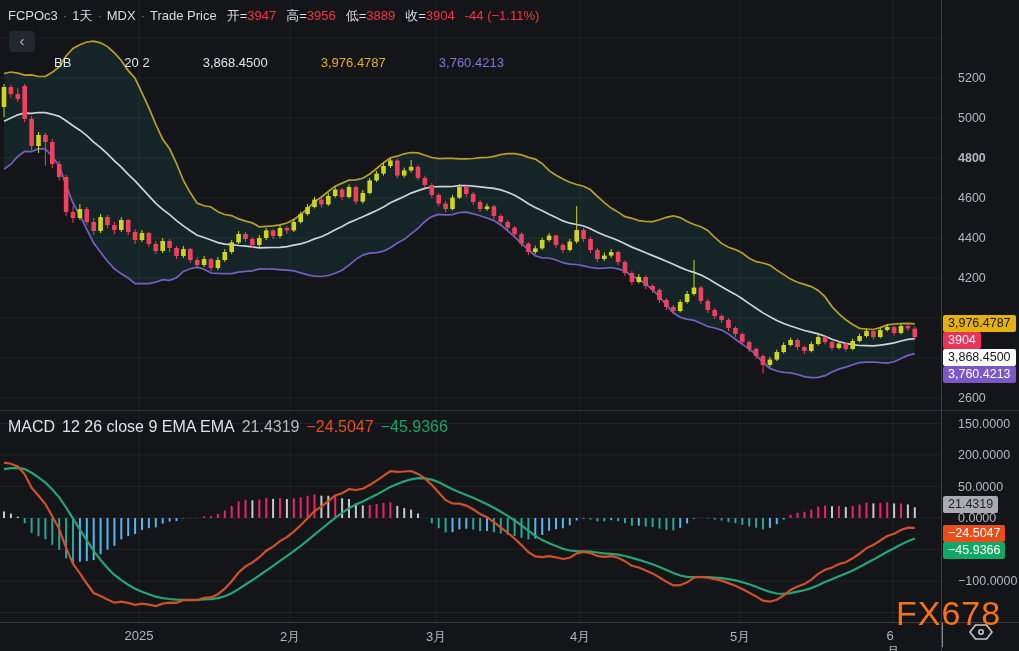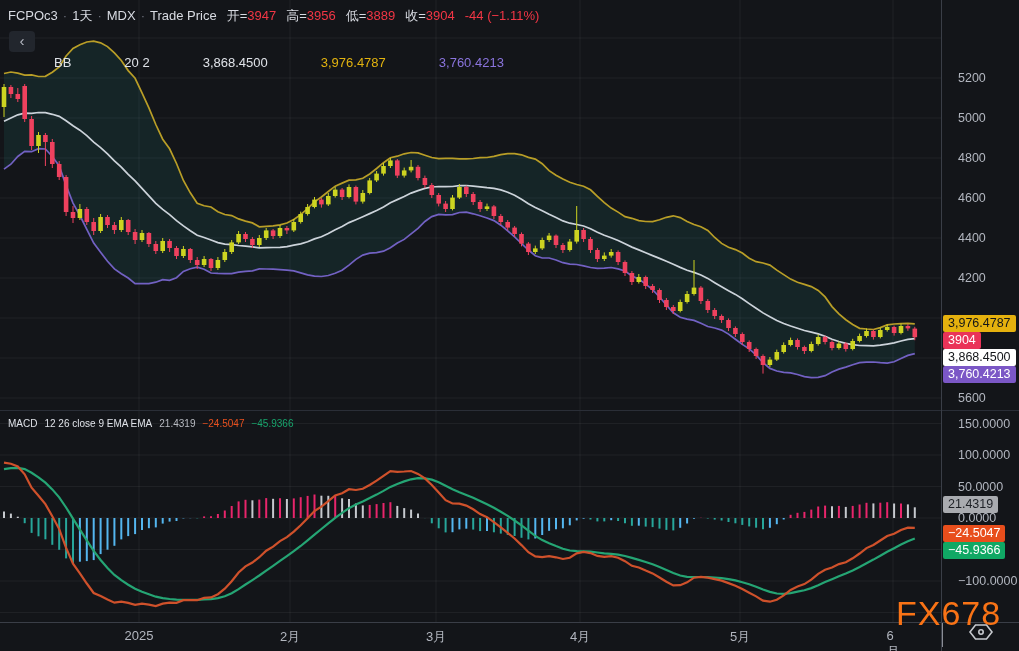--- a/index.html
+++ b/index.html
@@ -20,21 +20,21 @@
   
   .toolbar { position:absolute; left:8px; top:7px; font-size:13px; color:#d8dbe2; white-space:nowrap; z-index:30; }
   .toolbar .sep { color:#6e727d; margin:0 5px; }
   .toolbar .grp { margin-left:10px; }
   .toolbar .lbl { color:#d8dbe2; }
   .toolbar .red { color:#f23645; }
   .back-btn { position:absolute; left:9px; top:31px; width:26px; height:21px; background:#22262d; border-radius:4px;
     color:#b6bac3; font-size:15px; line-height:19px; text-align:center; cursor:pointer; z-index:30; }
   .bb-row { position:absolute; left:8px; top:55px; font-size:13px; color:#dfe2e8; white-space:nowrap; z-index:30; }
   .bb-row span { margin-right:7px;margin-left:46px; }
-  .macd-row { position:absolute; left:8px; top:418px; font-size:10px; color:#dfe2e8; white-space:nowrap; z-index:30; }
+  .macd-row { position:absolute; left:8px; top:418px; font-size:16px; color:#dfe2e8; white-space:nowrap; z-index:30; }
   .macd-row span { margin-right:7px; }
 
   
   .right-axis { position:absolute; left:942px; top:0; width:77px; height:622px; z-index:10; cursor:ns-resize; }
   .tick { position:absolute; left:8px; font-size:12.5px; color:#b2b6bf;margin-left:8px; }
   .badge { position:absolute; left:1px; font-size:12.5px; padding:1px 5px 2px 5px; border-radius:2px; white-space:nowrap; z-index:12; }
 
   
   .bottom-axis { position:absolute; left:0; top:623px; width:905px; height:28px; z-index:10; cursor:ew-resize; }
   .t-tick { position:absolute; top:5px; font-size:13px; color:#b2b6bf; transform:translateX(-50%); }
@@ -512,27 +512,27 @@
     <span>BB</span><span>20 2</span><span id="bb-basis">3,868.4500</span><span id="bb-upper" style="color: rgb(226, 179, 15);">3,976.4787</span><span id="bb-lower" style="color: rgb(138, 116, 221);">3,760.4213</span>
   </div>
 
   <div class="macd-row">
     <span>MACD</span><span>12 26 close 9 EMA EMA</span><span id="macd-hist-val" style="color: rgb(183, 186, 193);">21.4319</span><span id="macd-line-val" style="color: rgb(232, 80, 30);">−24.5047</span><span id="macd-sig-val" style="color: rgb(23, 165, 108);">−45.9366</span>
   </div>
 
   <div class="right-axis" id="right-axis">
       <div class="tick" style="top: 71px;">5200</div>
       <div class="tick" style="top: 111px;">5000</div>
-      <div class="tick" style="top: 151px;">4800</div>
+      <div class="tick" style="top: 151px; font-weight: bold;">4800</div>
       <div class="tick" style="top: 191px;">4600</div>
       <div class="tick" style="top: 231px;">4400</div>
       <div class="tick" style="top: 271px;">4200</div>
-      <div class="tick" style="top: 391px;">5600</div>
+      <div class="tick" style="top: 391px;">2600</div>
       <div class="tick" style="top: 416.5px;">150.0000</div>
-      <div class="tick" style="top: 448px;">100.0000</div>
+      <div class="tick" style="top: 448px;">200.0000</div>
       <div class="tick" style="top: 479.5px;">50.0000</div>
       <div class="tick" style="top: 511px;">0.0000</div>
       <div class="tick" style="top: 574px;">−100.0000</div>
       <div class="badge" style="top: 314.704px; background: rgb(229, 177, 14); color: rgb(19, 21, 25);">3,976.4787</div>
       <div class="badge" style="top: 331.704px; background: rgb(234, 51, 88); color: rgb(255, 255, 255);">3904</div>
       <div class="badge" style="top: 348.704px; background: rgb(255, 255, 255); color: rgb(19, 21, 25);">3,868.4500</div>
       <div class="badge" style="top: 365.704px; background: rgb(123, 87, 198); color: rgb(255, 255, 255);">3,760.4213</div>
       <div class="badge" style="top: 496.498px; background: rgb(169, 171, 176); color: rgb(29, 32, 38);">21.4319</div>
       <div class="badge" style="top: 525.438px; background: rgb(232, 78, 28); color: rgb(255, 255, 255);">−24.5047</div>
       <div class="badge" style="top: 542.438px; background: rgb(16, 168, 100); color: rgb(255, 255, 255);">−45.9366</div>

